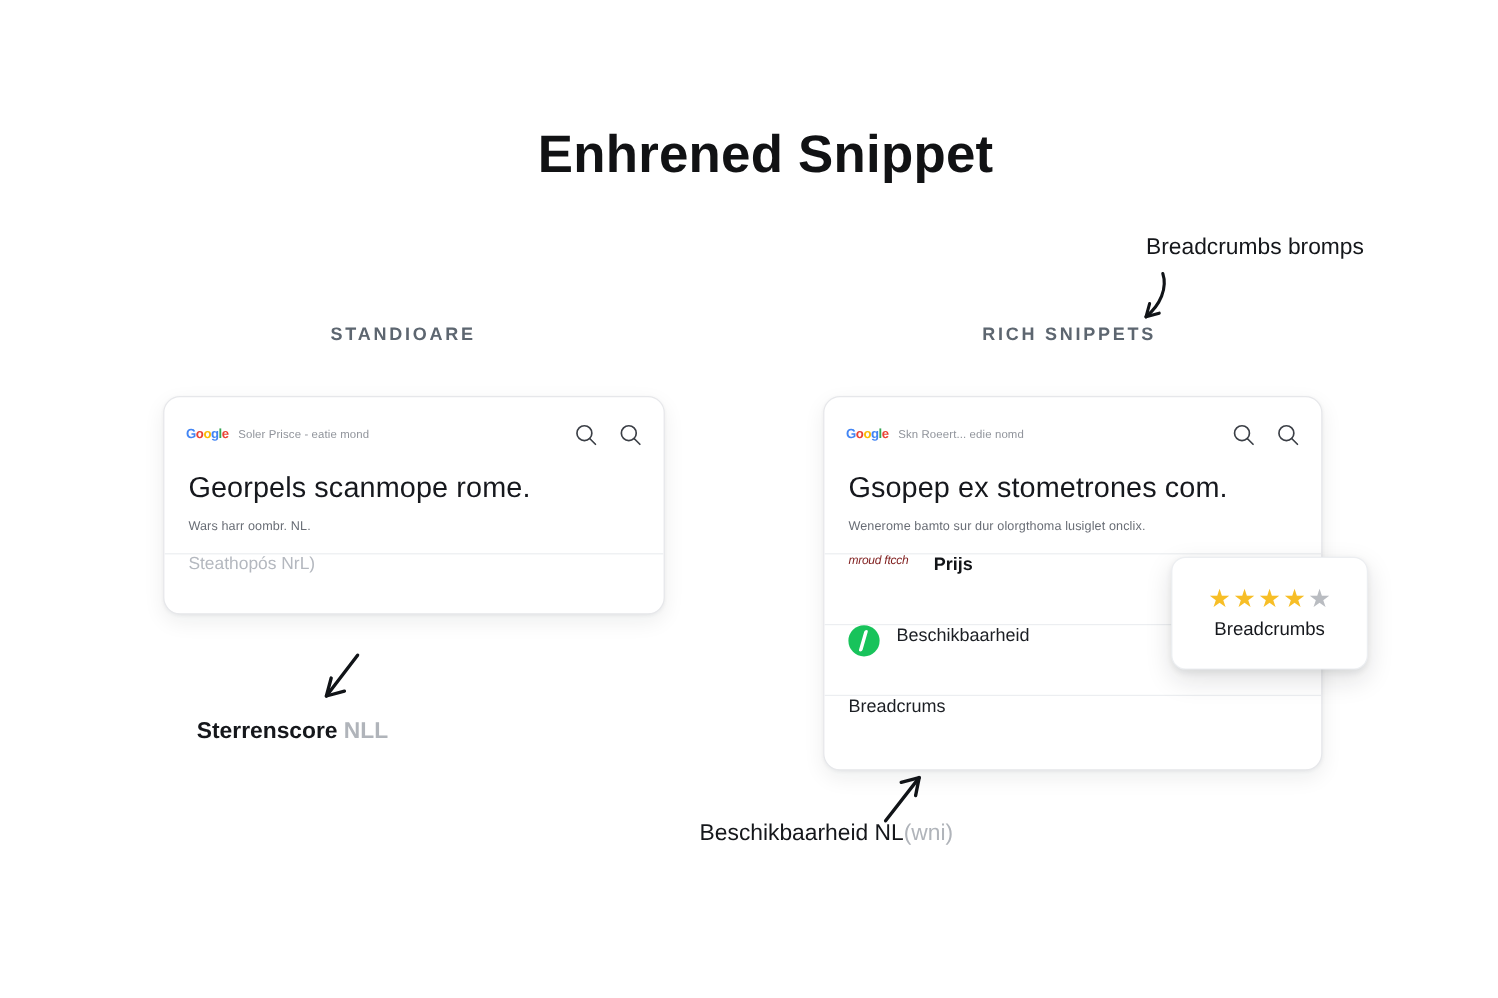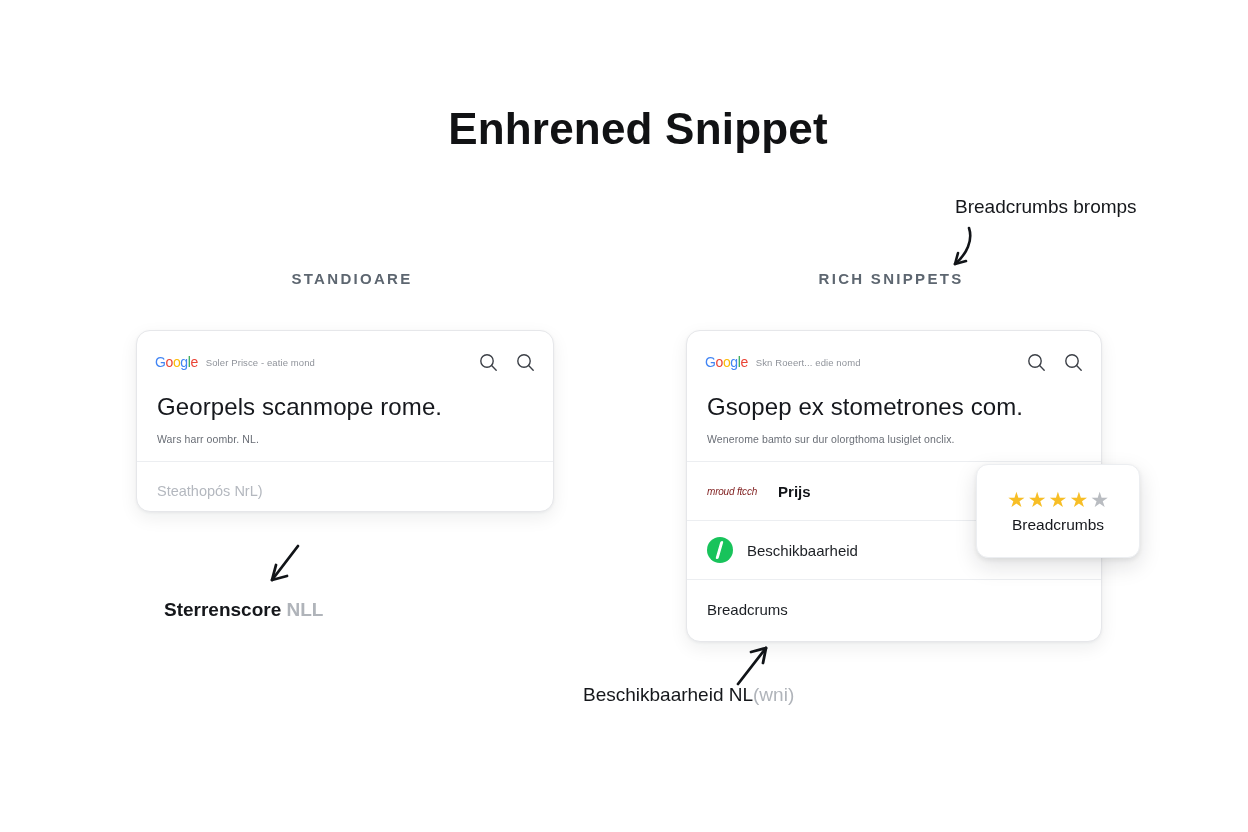--- a/index.html
+++ b/index.html
@@ -35,21 +35,21 @@
   
   .col-label {
     position: absolute;
     font-size: 15px;
     font-weight: 700;
     letter-spacing: 2.3px;
     color: #5d6670;
     text-align: center;
     width: 320px;
   }
-  .col-label.left  { left: 192px; top: 270px; }
+  .col-label.left  { left: 176px; top: 270px; }
   .col-label.right { left: 731px; top: 270px; }
 
   
   .card {
     position: absolute;
     background: #ffffff;
     border: 1px solid #e6e7ea;
     border-radius: 14px;
     box-shadow: 0 6px 18px rgba(20,24,33,0.07),
                 0 1px 3px rgba(20,24,33,0.05);
@@ -59,22 +59,22 @@
   .card.rich     { left: 686px; top: 330px; width: 416px; height: 312px; }
 
   .card-header {
     display: flex;
     align-items: center;
     padding: 16px 18px 0 18px;
     height: 46px;
   }
 
   .google-logo {
-    font-size: 14px;
-    font-weight: 400;
+    font-size: 11px;
+    font-weight: 700;
     letter-spacing: -0.4px;
     white-space: nowrap;
     margin-right: 8px;
   }
   .g-b { color: #4285F4; }
   .g-r { color: #EA4335; }
   .g-y { color: #FBBC05; }
   .g-g { color: #34A853; }
 
   .header-meta {
@@ -109,21 +109,20 @@
     color: #585d66;
     letter-spacing: 0.1px;
     white-space: nowrap;
     opacity: 0.9;
   }
 
   .divider { height: 1px; background: #eceef1; width: 100%; }
 
   .card-row {
     display: flex;
-    align-items: center;
     height: 58px;
     padding: 0 20px;
     font-size: 15px;
     color: #1c1f24;
   }
   .card-row.muted {
     color: #b4b8bf;
     font-size: 14.5px;
   }
 

